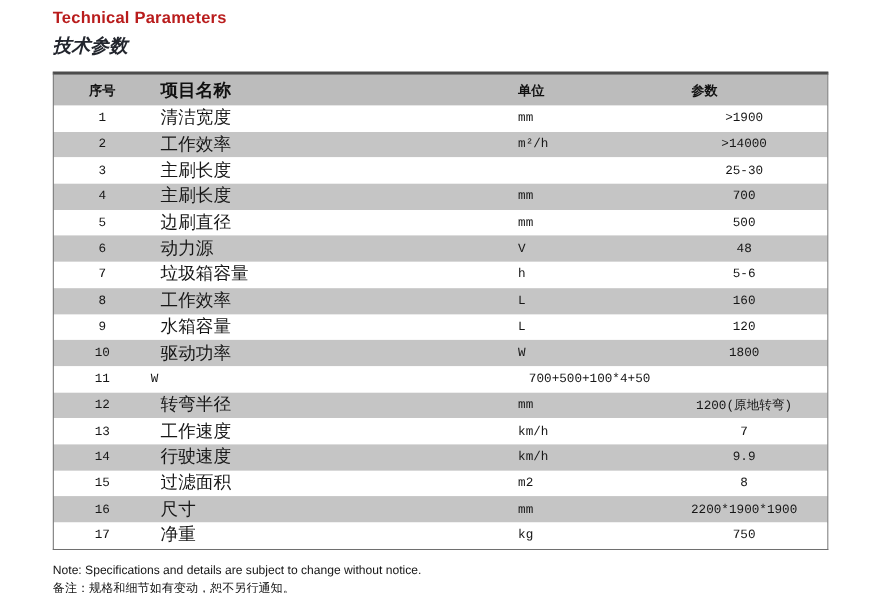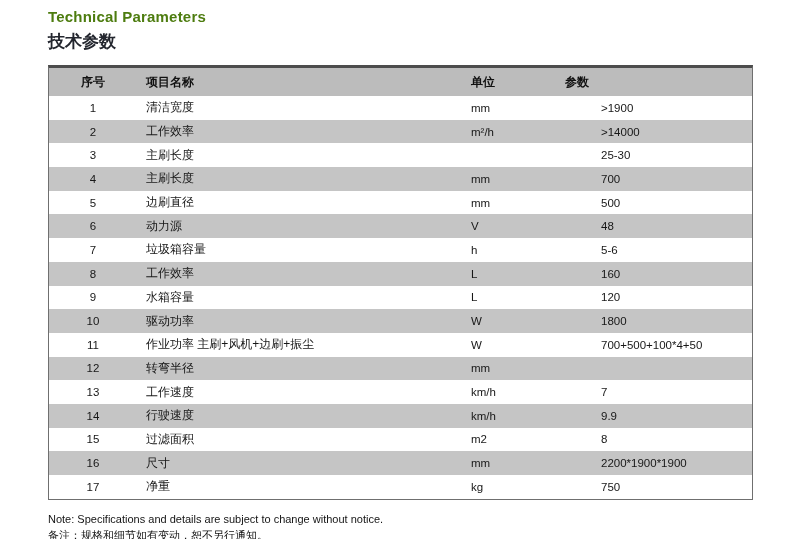--- a/index.html
+++ b/index.html
@@ -5,55 +5,56 @@
   html,body{margin:0;padding:0;}
   body{
     width:800px;height:539px;
     background:#ffffff;
     font-family:"Liberation Sans", sans-serif;
     color:#1a1a1a;
     overflow:hidden;
   }
   .page{padding:8px 0 0 48px;}
   .title-en{
-    font-size:15px;font-weight:bold;color:#4d7c0f;
+    font-size:15px;font-weight:bold;color:#b91c1c;
     letter-spacing:0.2px;line-height:18px;
   }
   .title-zh{
     font-size:17px;font-weight:bold;color:#23262e;
-    margin-top:5px;line-height:21px;
+    margin-top:5px;line-height:21px;font-style:italic;
   }
   .spec-table{
     width:705px;
     margin-top:13px;
     border:1px solid #6f6f6f;
     border-top:3px solid #4c4c4c;
     box-sizing:border-box;
+    font-family:Liberation Mono, monospace;
   }
   .row{
     display:grid;
     grid-template-columns:88px 334px 130px 1fr;
     height:23.7px;
     align-items:center;
     background:#ffffff;
     font-size:11.5px;
     color:#171717;
   }
   .row.gray{background:var(--row-alt-bg,#c5c5c5);}
   .header-row{
     height:28px;
     background:var(--header-bg,#bcbcbc);
     font-weight:bold;
     font-size:12px;
     color:#111111;
   }
   .c-no{text-align:center;}
-  .c-item{text-align:left;padding-left:9px;font-size:12px;}
+  .c-item{text-align:left;padding-left:9px;font-size:16px;}
   .c-unit{text-align:left;}
-  .c-param{text-align:left;}
+  .c-param{text-align:center;}
   .header-row .c-param{transform:translateX(-36px);}
   .notes{margin-top:11px;font-size:11px;line-height:1.5;color:#141414;}
   .note-zh{font-size:11px;}
 </style>
 </head>
 <body style="--header-bg: #bcbcbc; --row-alt-bg: #c5c5c5;">
 
 <div class="page">
 
   <div class="title-en">Technical Parameters</div>
@@ -133,29 +134,29 @@
 
   <div class="row gray">
     <div class="c-no">10</div>
     <div class="c-item">驱动功率</div>
     <div class="c-unit">W</div>
     <div class="c-param">1800</div>
   </div>
 
   <div class="row">
     <div class="c-no">11</div>
-    <div class="c-item">作业功率 主刷+风机+边刷+振尘</div>
     <div class="c-unit">W</div>
     <div class="c-param">700+500+100*4+50</div>
   </div>
 
   <div class="row gray">
     <div class="c-no">12</div>
     <div class="c-item">转弯半径</div>
     <div class="c-unit">mm</div>
+    <div class="c-param">1200(原地转弯)</div>
   </div>
 
   <div class="row">
     <div class="c-no">13</div>
     <div class="c-item">工作速度</div>
     <div class="c-unit">km/h</div>
     <div class="c-param">7</div>
   </div>
 
   <div class="row gray">

